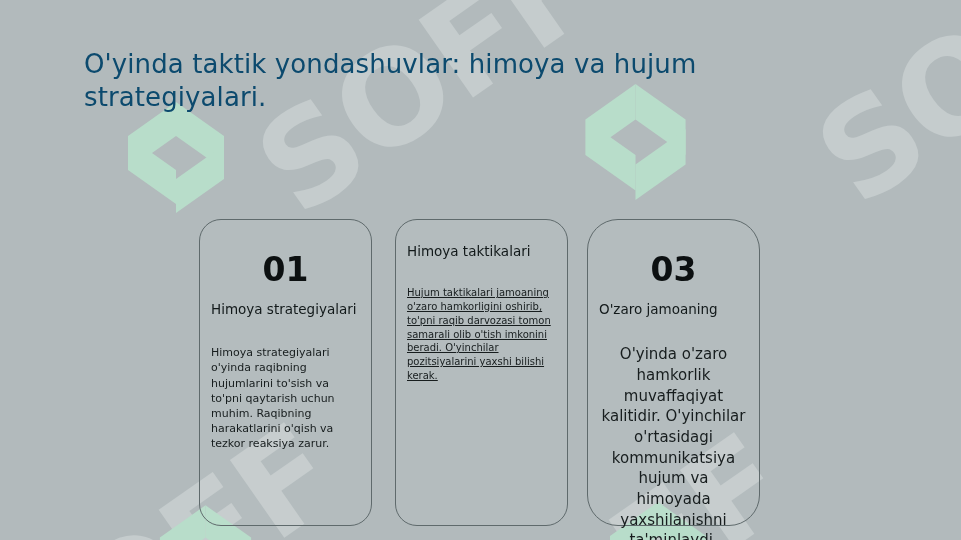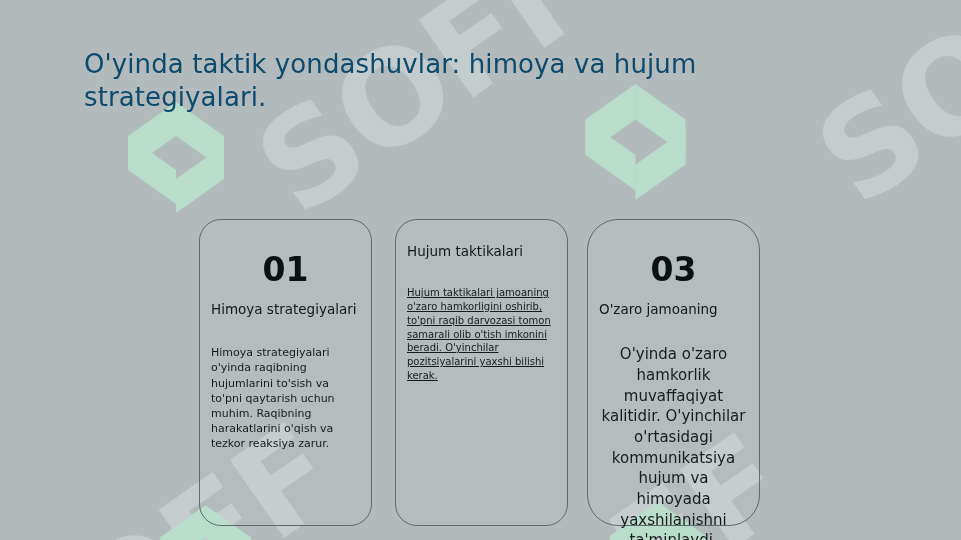--- a/index.html
+++ b/index.html
@@ -162,21 +162,21 @@
 
   <div id="cards">
 
     <div class="card c0">
       <div class="card-num">01</div>
       <div class="card-head">Himoya strategiyalari</div>
       <div class="card-body">Himoya strategiyalari o'yinda raqibning hujumlarini to'sish va to'pni qaytarish uchun muhim. Raqibning harakatlarini o'qish va tezkor reaksiya zarur.</div>
     </div>
 
     <div class="card c1">
-      <div class="card-head">Hujum taktikalari</div>
+      <div class="card-head">Himoya taktikalari</div>
       <div class="card-body">Hujum taktikalari jamoaning o'zaro hamkorligini oshirib, to'pni raqib darvozasi tomon samarali olib o'tish imkonini beradi. O'yinchilar pozitsiyalarini yaxshi bilishi kerak.</div>
     </div>
 
     <div class="card c2">
       <div class="card-num">03</div>
       <div class="card-head">O'zaro jamoaning</div>
       <div class="card-body">O'yinda o'zaro hamkorlik muvaffaqiyat kalitidir. O'yinchilar o'rtasidagi kommunikatsiya hujum va himoyada yaxshilanishni ta'minlaydi, strategiyalarni amalga oshirishda yordam beradi.</div>
     </div>
 
   </div>

